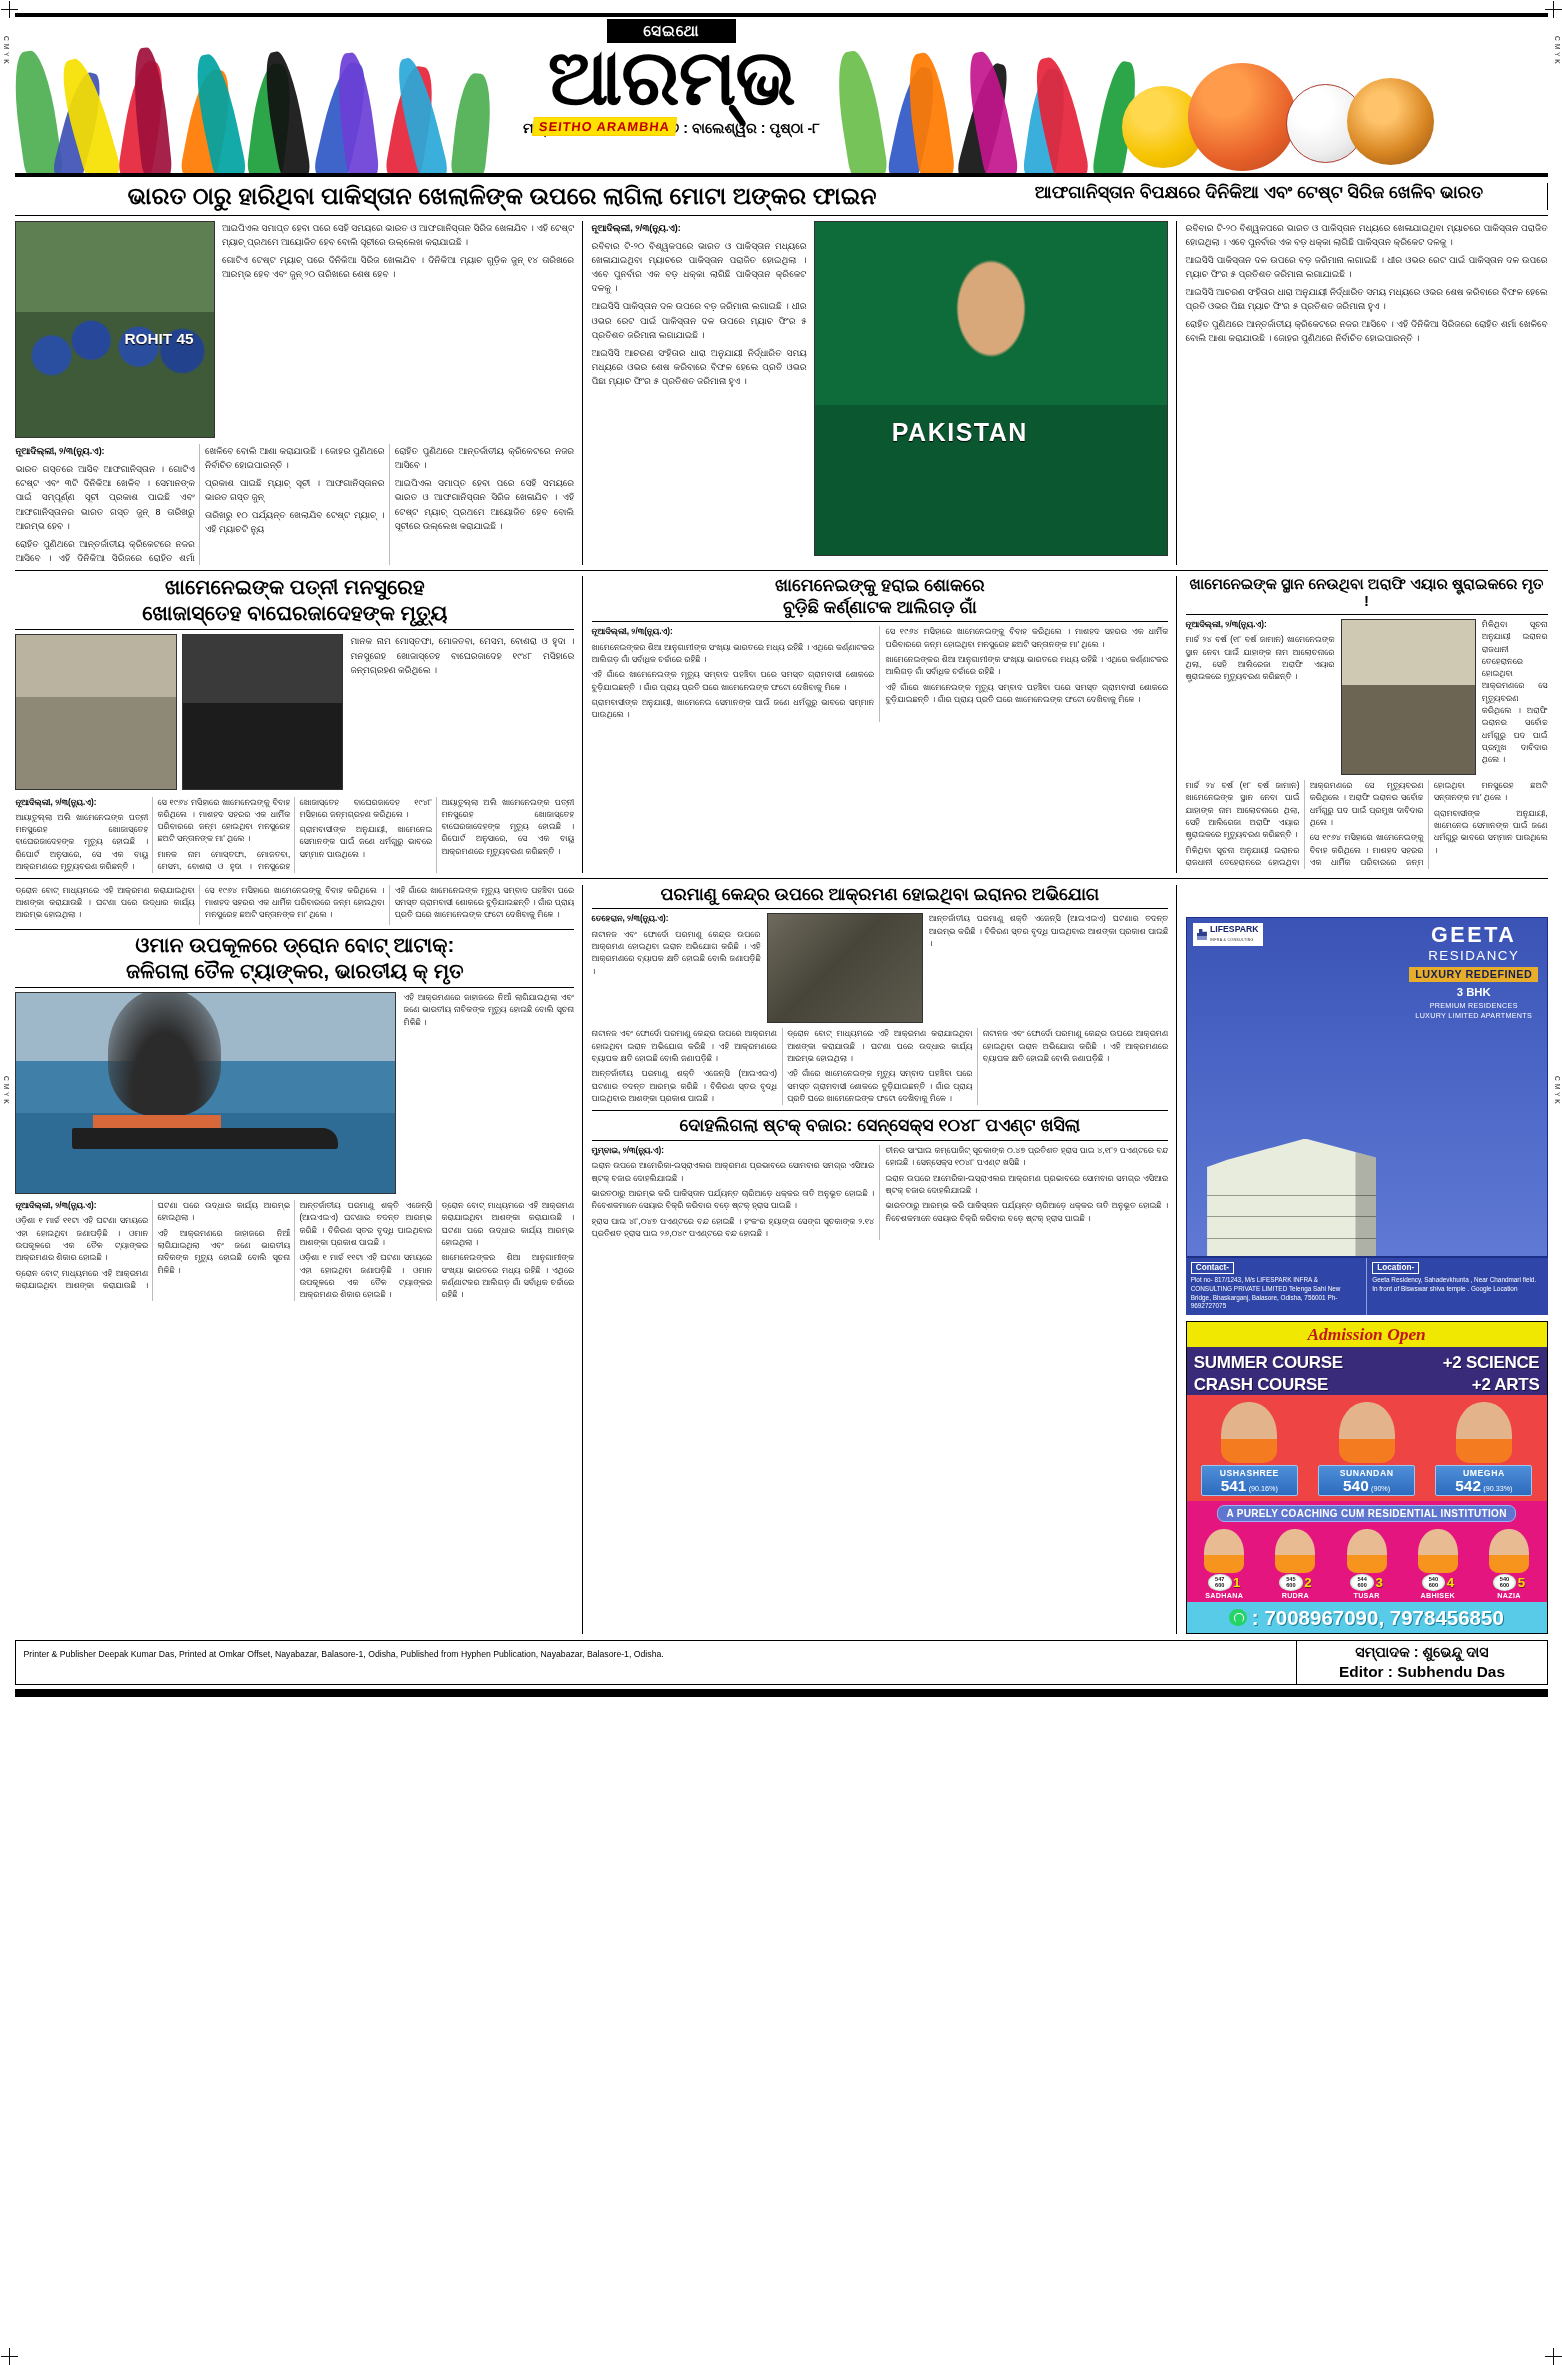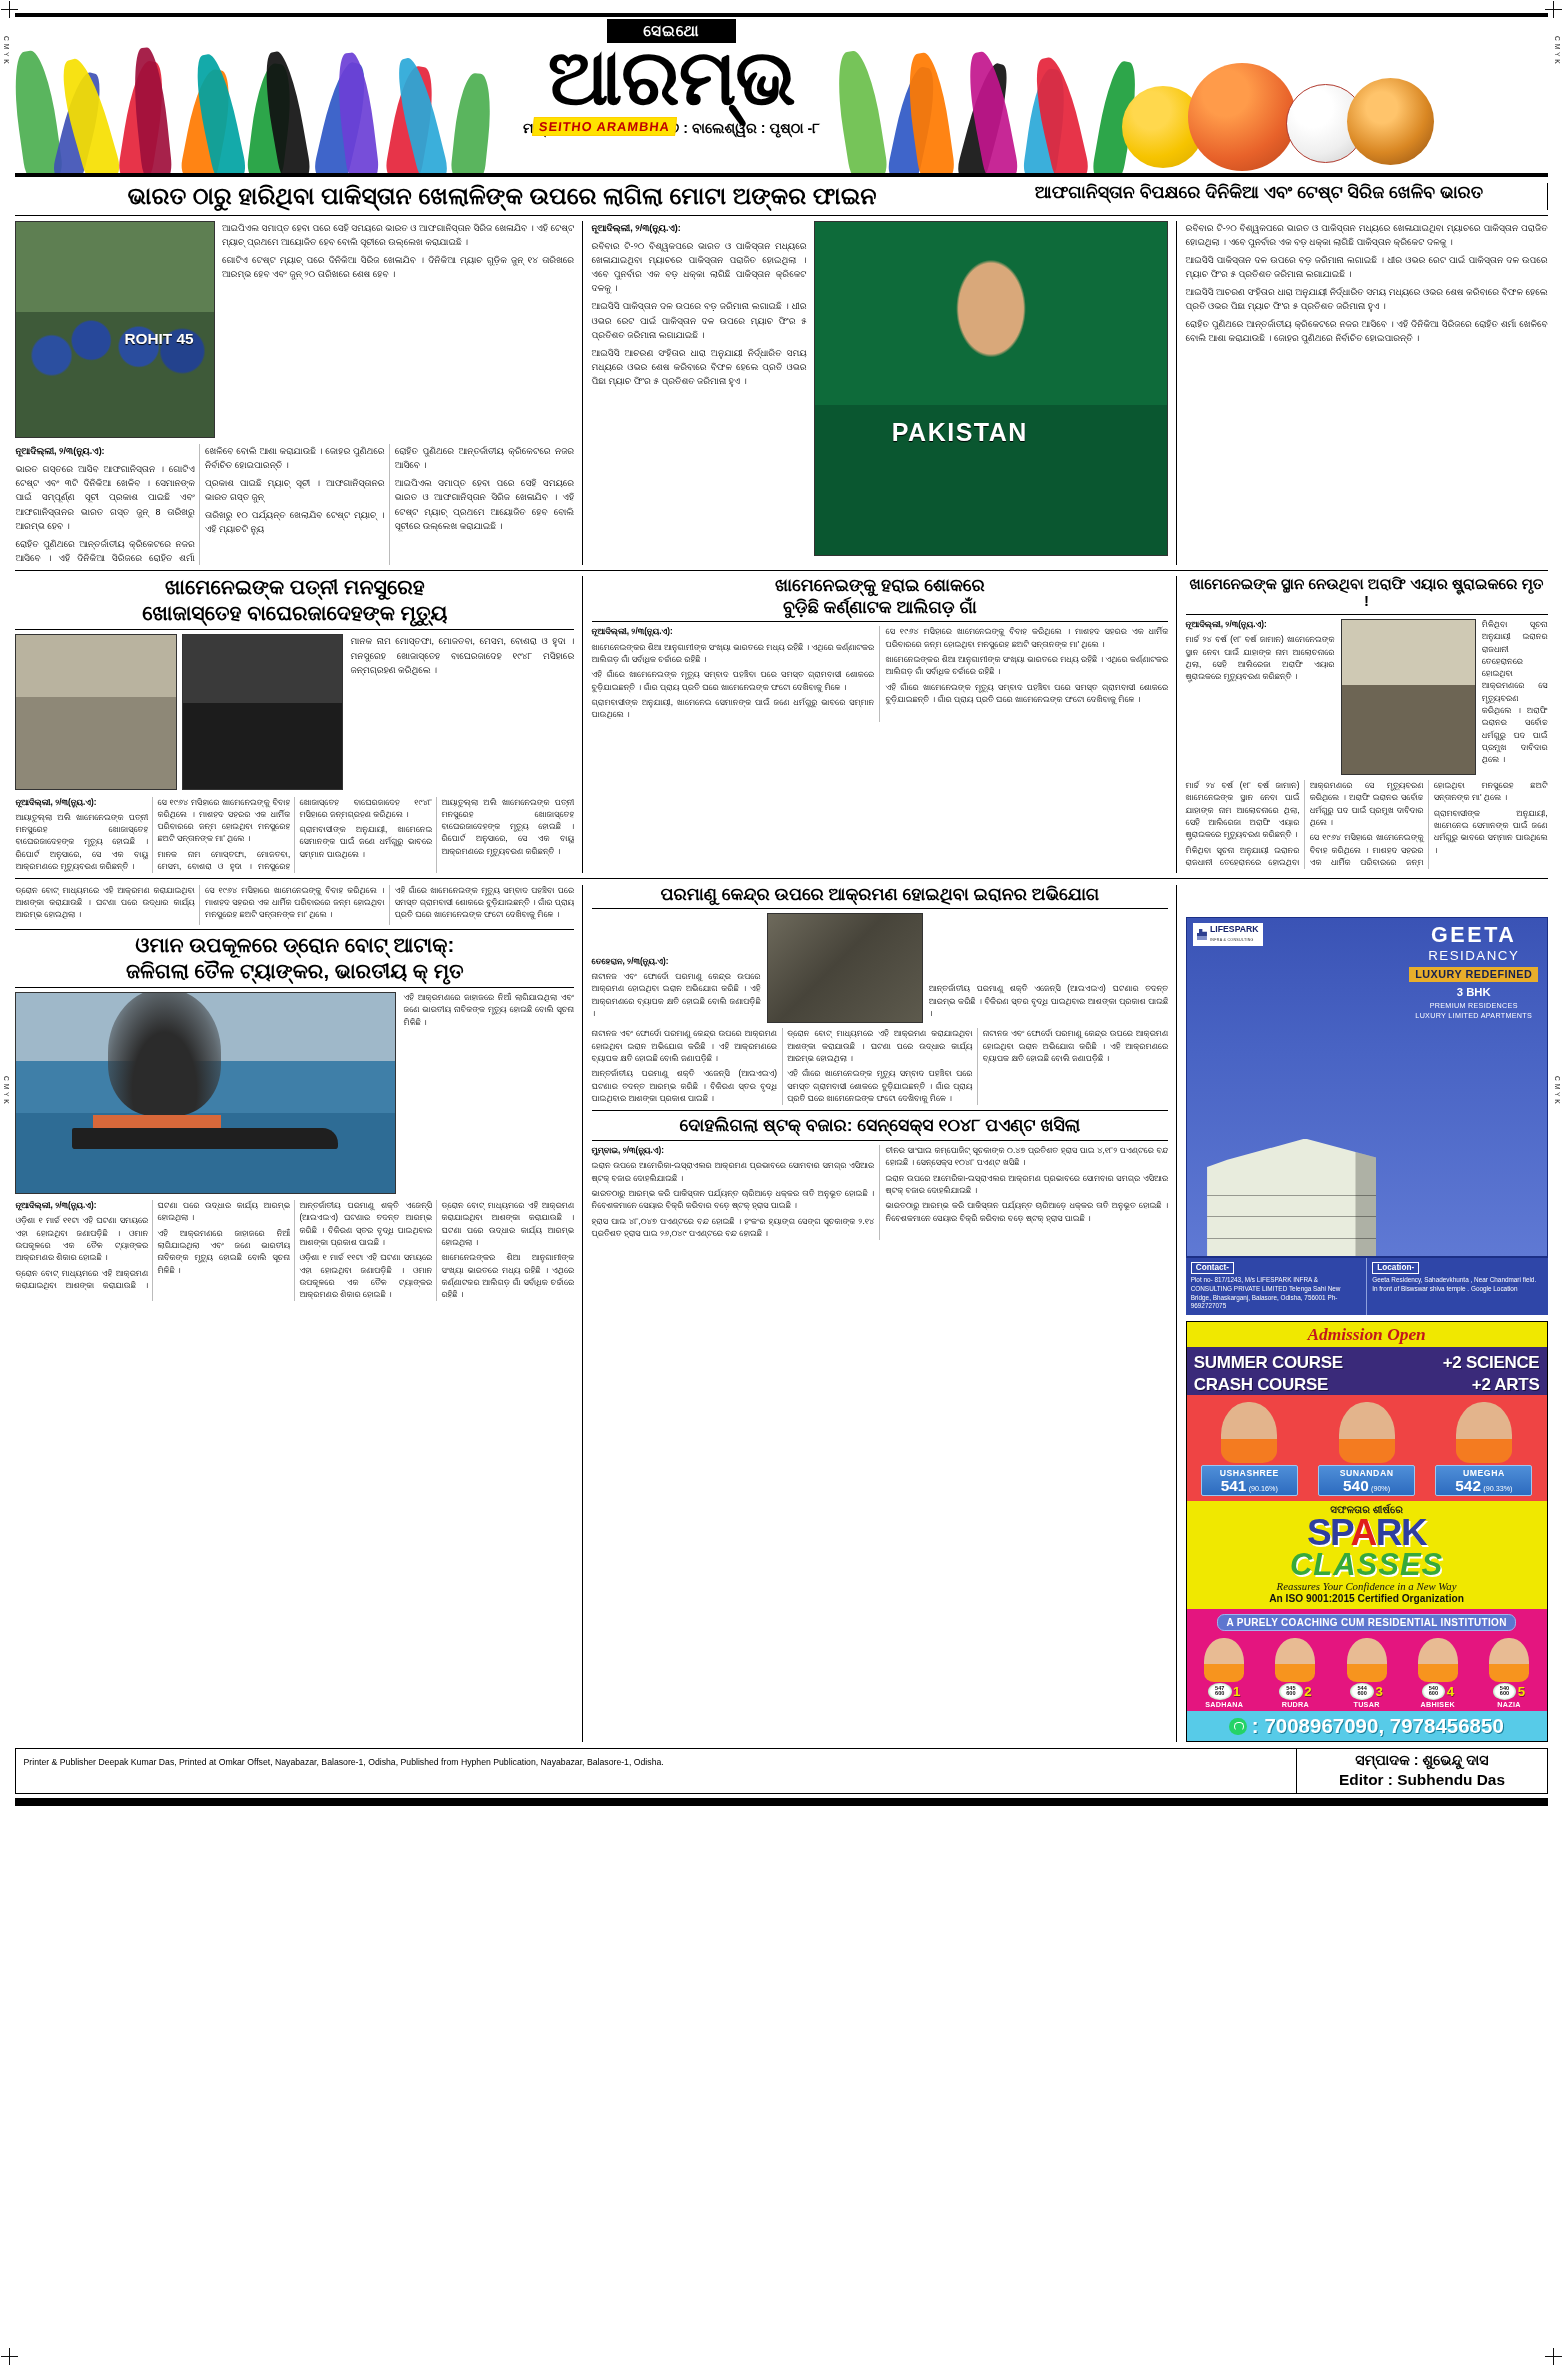--- a/index.html
+++ b/index.html
@@ -337,21 +337,21 @@
         <p>ଆନ୍ତର୍ଜାତୀୟ ପରମାଣୁ ଶକ୍ତି ଏଜେନ୍ସି (ଆଇଏଇଏ) ଘଟଣାର ତଦନ୍ତ ଆରମ୍ଭ କରିଛି । ବିକିରଣ ସ୍ତର ବୃଦ୍ଧି ପାଇଥିବାର ଆଶଙ୍କା ପ୍ରକାଶ ପାଇଛି ।</p>
         <p>ଓଡ଼ିଶା ୧ ମାର୍ଚ୍ଚ ୧୧ଟା ଏହି ଘଟଣା ସମୟରେ ଏହା ହୋଇଥିବା ଜଣାପଡ଼ିଛି । ଓମାନ ଉପକୂଳରେ ଏକ ତୈଳ ଟ୍ୟାଙ୍କର ଆକ୍ରମଣର ଶିକାର ହୋଇଛି ।</p>
         <p>ଡ୍ରୋନ ବୋଟ୍ ମାଧ୍ୟମରେ ଏହି ଆକ୍ରମଣ କରାଯାଇଥିବା ଆଶଙ୍କା କରାଯାଉଛି । ଘଟଣା ପରେ ଉଦ୍ଧାର କାର୍ଯ୍ୟ ଆରମ୍ଭ ହୋଇଥିଲା ।</p>
         <p>ଖାମେନେଇଙ୍କର ଶିଆ ଆନୁଗାମୀଙ୍କ ସଂଖ୍ୟା ଭାରତରେ ମଧ୍ୟ ରହିଛି । ଏଥିରେ କର୍ଣ୍ଣାଟକର ଆଲିଗଡ଼ ଗାଁ ସର୍ବାଧିକ ଚର୍ଚ୍ଚାରେ ରହିଛି ।</p>
       </div>
     </div>
 
     <div class="colB">
       <div class="hl hl-md">ପରମାଣୁ କେନ୍ଦ୍ର ଉପରେ ଆକ୍ରମଣ ହୋଇଥିବା ଇରାନର ଅଭିଯୋଗ</div>
       <div class="rule-thin"></div>
-      <div style="display:flex;gap:6.1px;align-items:flex-end;">
+      <div style="display:flex;gap:6.1px;">
         <div class="tiny-text" style="flex:0 0 169px;">
           <p><span style="font-weight:bold;">ତେହେରାନ, ୨/୩(ନ୍ୟୁ.ଏ):</span></p>
           <p>ନାଟାନଜ ଏବଂ ଫୋର୍ଦୋ ପରମାଣୁ କେନ୍ଦ୍ର ଉପରେ ଆକ୍ରମଣ ହୋଇଥିବା ଇରାନ ଅଭିଯୋଗ କରିଛି । ଏହି ଆକ୍ରମଣରେ ବ୍ୟାପକ କ୍ଷତି ହୋଇଛି ବୋଲି ଜଣାପଡ଼ିଛି ।</p>
         </div>
         <div class="photo ph-satellite" style="flex:0 0 154px;height:108px;"></div>
         <div class="tiny-text" style="flex:1 1 auto;">
           <p>ଆନ୍ତର୍ଜାତୀୟ ପରମାଣୁ ଶକ୍ତି ଏଜେନ୍ସି (ଆଇଏଇଏ) ଘଟଣାର ତଦନ୍ତ ଆରମ୍ଭ କରିଛି । ବିକିରଣ ସ୍ତର ବୃଦ୍ଧି ପାଇଥିବାର ଆଶଙ୍କା ପ୍ରକାଶ ପାଇଛି ।</p>
         </div>
       </div>
       <div class="cols3 tiny-text" style="margin-top:5.1px;">
@@ -440,27 +440,20 @@
           </div>
           <div class="stud">
             <div class="stud-face"></div>
             <div class="stud-tag">
               <div class="stud-name">UMEGHA</div>
               <div><span class="stud-score">542</span> <span class="stud-pct">(90.33%)</span></div>
             </div>
           </div>
         </div>
 
-        <div class="sp-logo-wrap">
-          <div class="sp-odia">ସଫଳତାର ଶୀର୍ଷରେ</div>
-          <div class="sp-spark"><span>SP</span><span class="red">A</span><span>RK</span></div>
-          <div class="sp-classes">CLASSES</div>
-          <div class="sp-tag">Reassures Your Confidence in a New Way</div>
-          <div class="sp-iso">An ISO 9001:2015 Certified Organization</div>
-        </div>
 
         <div class="sp-purely"><span>A PURELY COACHING CUM RESIDENTIAL INSTITUTION</span></div>
 
         <div class="sp-toppers">
           <div class="top5">
             <div class="top5-face"></div>
             <div class="top5-badge">
                 <span class="top5-circ">
                   <span>547</span>
                   <span>600</span>

